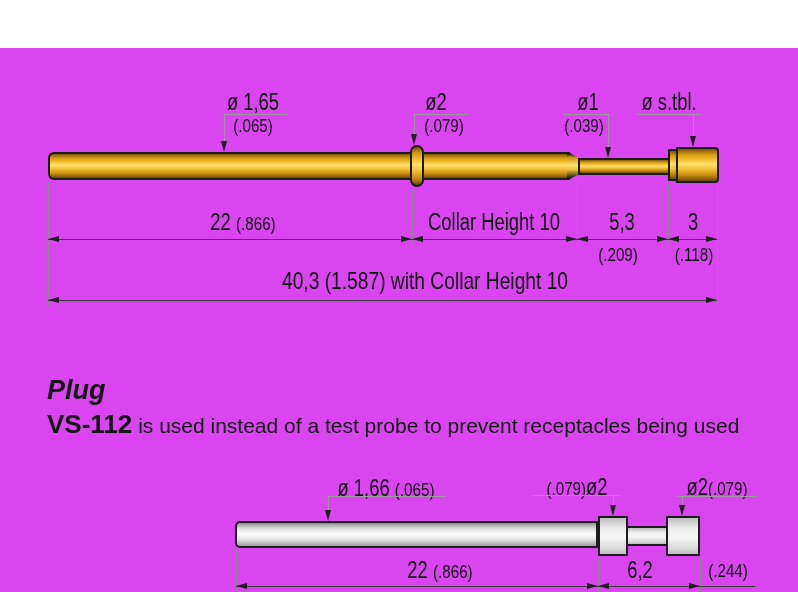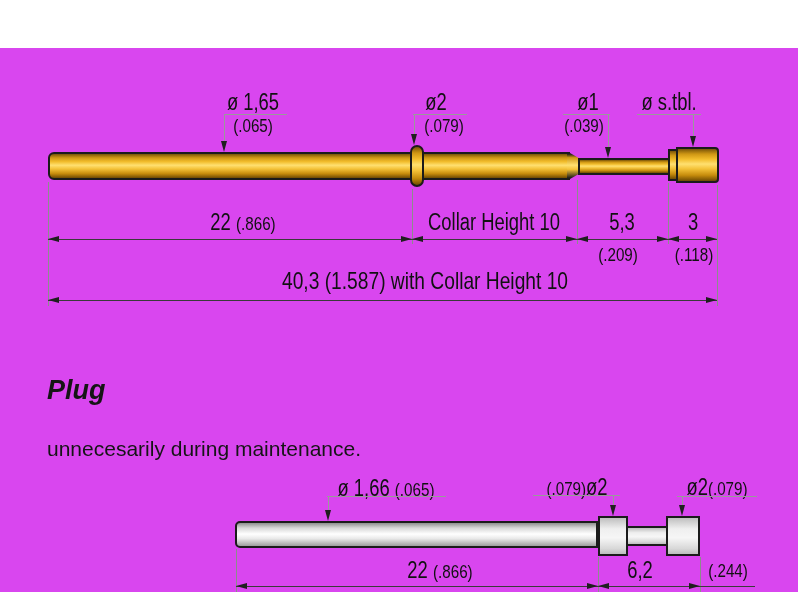--- a/index.html
+++ b/index.html
@@ -92,21 +92,23 @@
   <div class="dim c" style="left:693px;top:163px;">3</div>
   <div class="dim c small" style="left:618px;top:197px;">(.209)</div>
   <div class="dim c small" style="left:694px;top:197px;">(.118)</div>
 
   <div class="dim c" style="left:425px;top:221px;font-size:24px;">40,3 (1.587) with Collar Height 10</div>
   <div class="dl" style="left:48px;top:252px;width:669px;"></div>
   <div class="aw aw-l" style="left:48px;top:249px;"></div>
   <div class="aw aw-r" style="left:706px;top:249px;"></div>
 
   <div class="h-plug" style="left:47px;top:327px;font-style:italic;">Plug</div>
-  <div class="body-txt" style="left:47px;top:389px;">unnecesarily during maintenance.</div>
+  <div class="body-txt" style="left:47px;top:361px;">
+    <span class="model">VS-112</span><span> is used instead of a test probe to prevent receptacles being used</span>
+  </div>
 
   <div class="steel" style="left:235px;top:473px;width:363px;height:27px;border-radius:5px 0 0 5px;"></div>
   <div class="steel-flat" style="left:598px;top:468px;width:30px;height:40px;"></div>
   <div class="steel-flat" style="left:626px;top:478px;width:42px;height:20px;"></div>
   <div class="steel-flat" style="left:666px;top:468px;width:34px;height:40px;"></div>
 
   <div class="dim c" style="left:386px;top:429px;">
     <span>ø 1,66</span>
     <span class="in">(.065)</span>
   </div>

